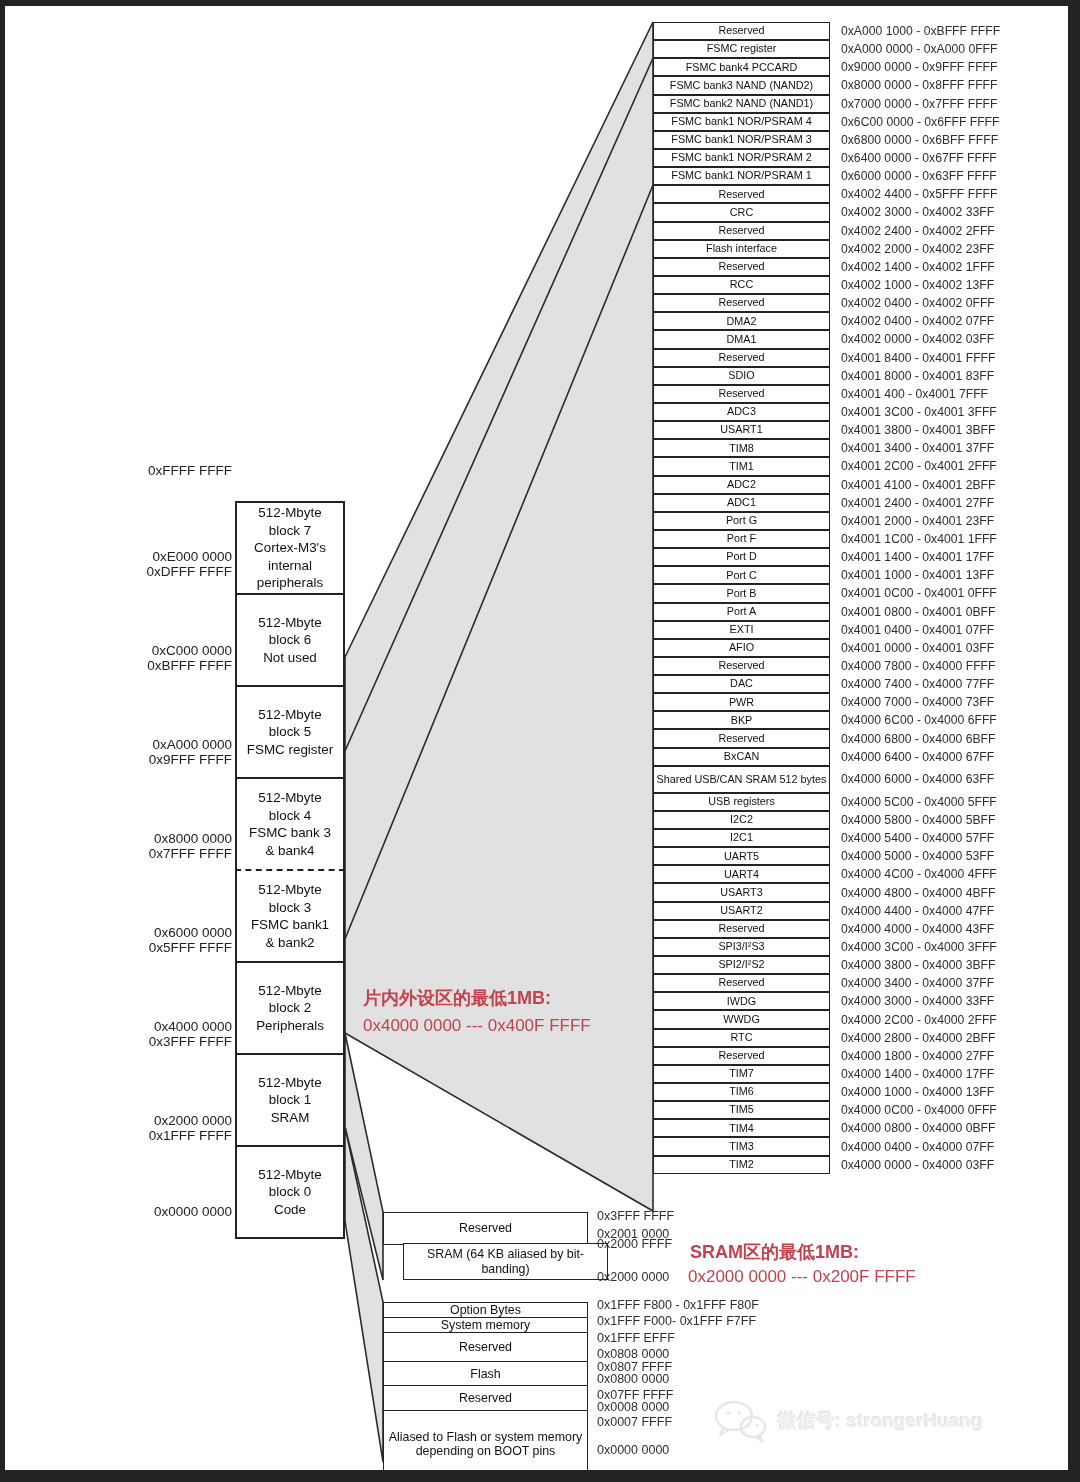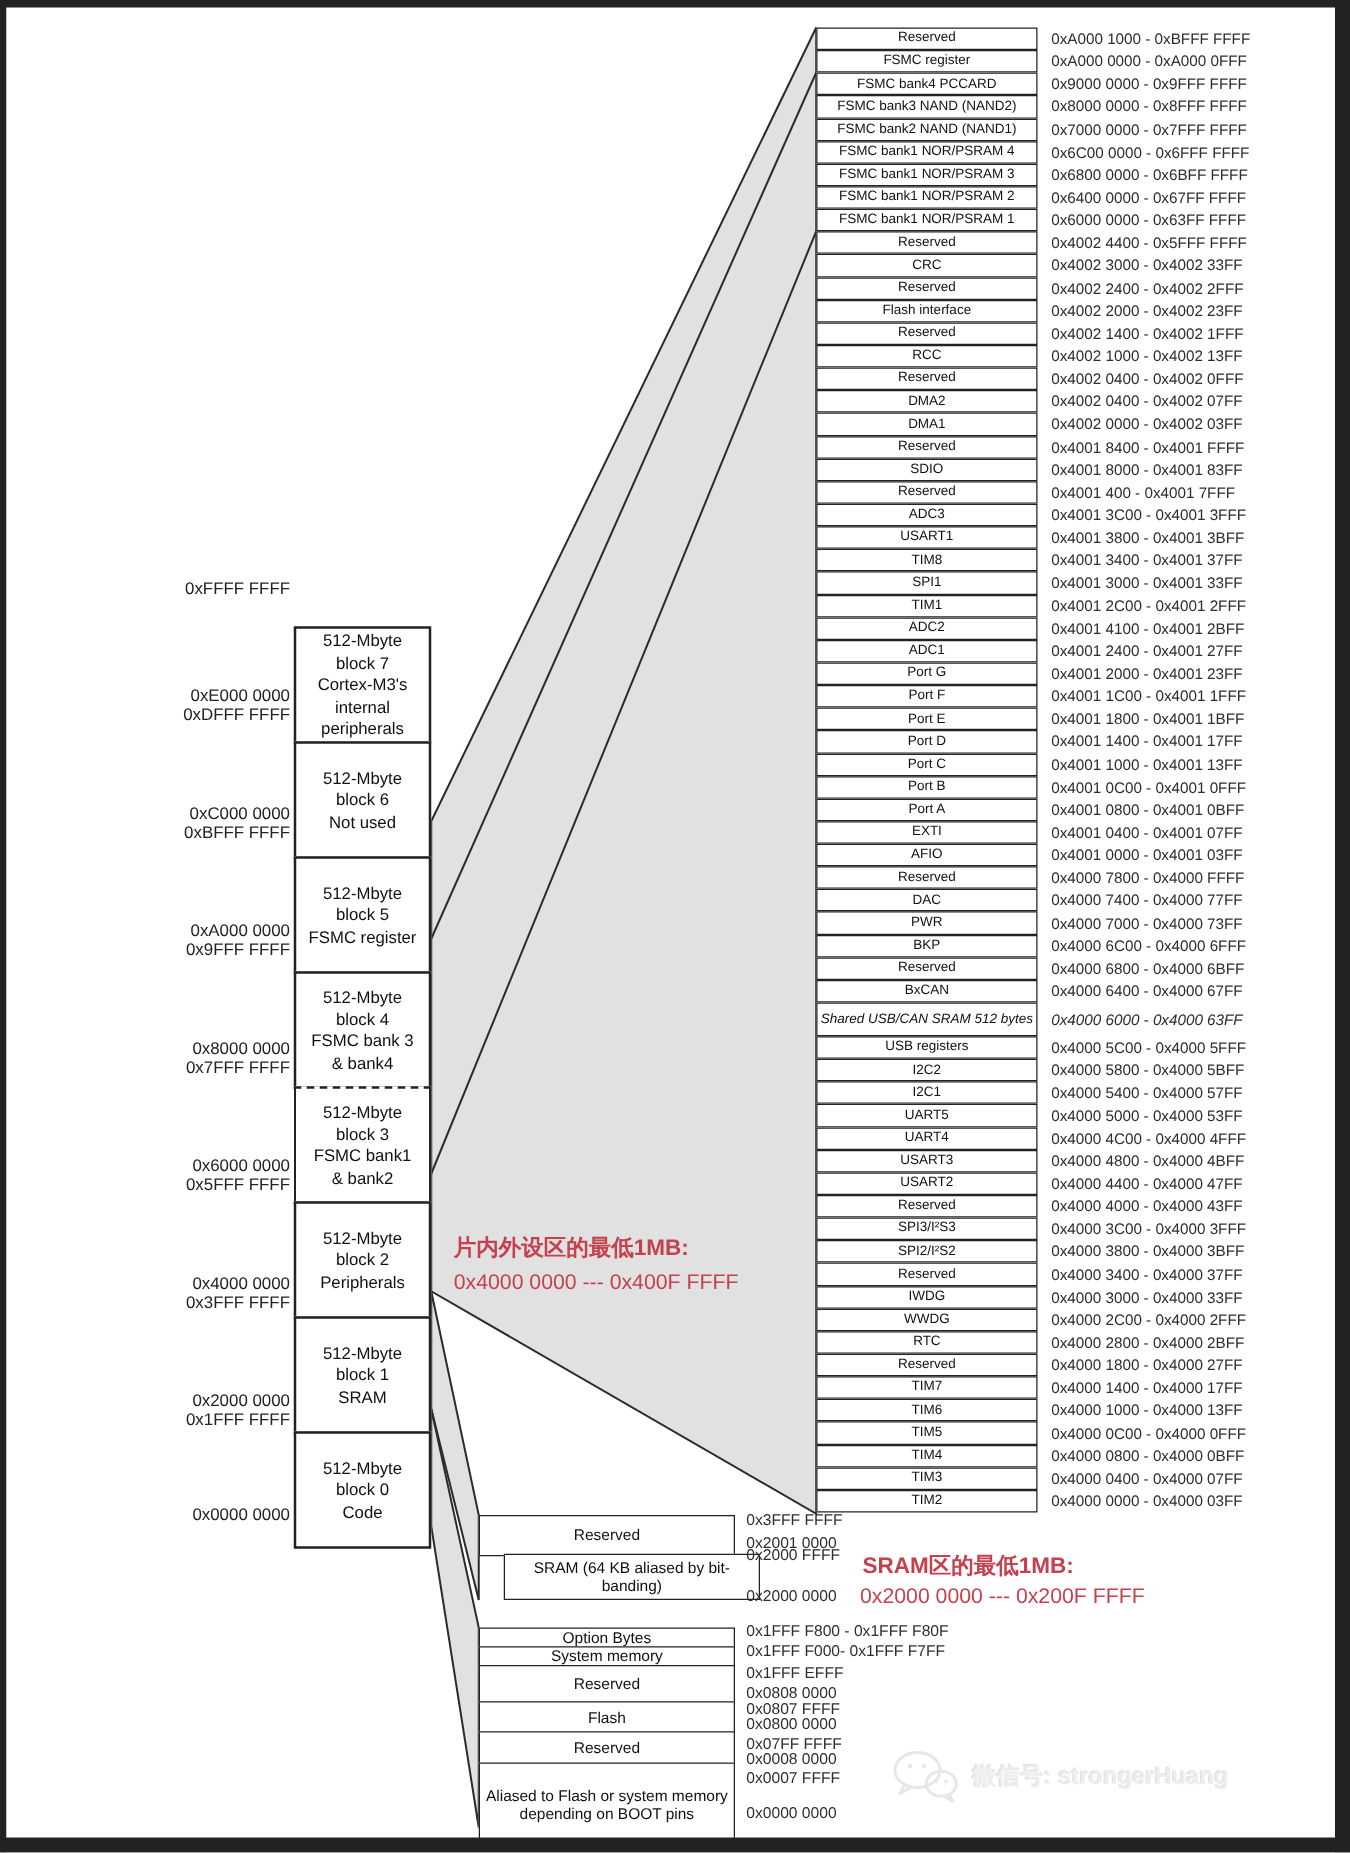--- a/index.html
+++ b/index.html
@@ -13,21 +13,21 @@
   
   .laddr{position:absolute;width:192px;left:40px;text-align:right;font-size:13.5px;color:#222;white-space:nowrap;z-index:5;}
   .lblock{
     position:absolute;left:235px;width:110px;box-sizing:border-box;background:#fff;
     border:2px solid #222;display:flex;align-items:center;justify-content:center;text-align:center;
     font-size:13.4px;line-height:17.5px;color:#111;white-space:pre-line;z-index:5;margin-top:32px;
   }
   .lblock.dashed-top{border-top-style:dashed;}
   
   .rrow{position:relative;height:18.15px;}
-  .rrow.tall{height:27px;font-style:italic;}
+  .rrow.tall{height:27px;}
   .rbox{
     position:absolute;left:0;top:0;bottom:0;width:177px;box-sizing:border-box;background:#fff;
     border:1.2px solid #222;display:flex;align-items:center;justify-content:center;text-align:center;
     font-size:10.8px;line-height:11.5px;color:#111;
   }
   .raddr{position:absolute;left:188px;top:50%;transform:translateY(-50%);font-size:12.2px;color:#2e2e2e;white-space:nowrap;}
   #right-col{position:absolute;left:653px;top:22px;width:420px;z-index:5;}
   
   .bbox{
     position:absolute;left:383px;width:205px;box-sizing:border-box;background:#fff;border:1.6px solid #222;
@@ -201,46 +201,38 @@
       </div>
       <div class="rrow">
         <div class="rbox">USART1</div>
         <div class="raddr">0x4001 3800 - 0x4001 3BFF</div>
       </div>
       <div class="rrow">
         <div class="rbox">TIM8</div>
         <div class="raddr">0x4001 3400 - 0x4001 37FF</div>
       </div>
       <div class="rrow">
-        <div class="rbox">SPI1</div>
-        <div class="raddr">0x4001 3000 - 0x4001 33FF</div>
-      </div>
-      <div class="rrow">
         <div class="rbox">TIM1</div>
         <div class="raddr">0x4001 2C00 - 0x4001 2FFF</div>
       </div>
       <div class="rrow">
         <div class="rbox">ADC2</div>
         <div class="raddr">0x4001 4100 - 0x4001 2BFF</div>
       </div>
       <div class="rrow">
         <div class="rbox">ADC1</div>
         <div class="raddr">0x4001 2400 - 0x4001 27FF</div>
       </div>
       <div class="rrow">
         <div class="rbox">Port G</div>
         <div class="raddr">0x4001 2000 - 0x4001 23FF</div>
       </div>
       <div class="rrow">
         <div class="rbox">Port F</div>
         <div class="raddr">0x4001 1C00 - 0x4001 1FFF</div>
-      </div>
-      <div class="rrow">
-        <div class="rbox">Port E</div>
-        <div class="raddr">0x4001 1800 - 0x4001 1BFF</div>
       </div>
       <div class="rrow">
         <div class="rbox">Port D</div>
         <div class="raddr">0x4001 1400 - 0x4001 17FF</div>
       </div>
       <div class="rrow">
         <div class="rbox">Port C</div>
         <div class="raddr">0x4001 1000 - 0x4001 13FF</div>
       </div>
       <div class="rrow">

